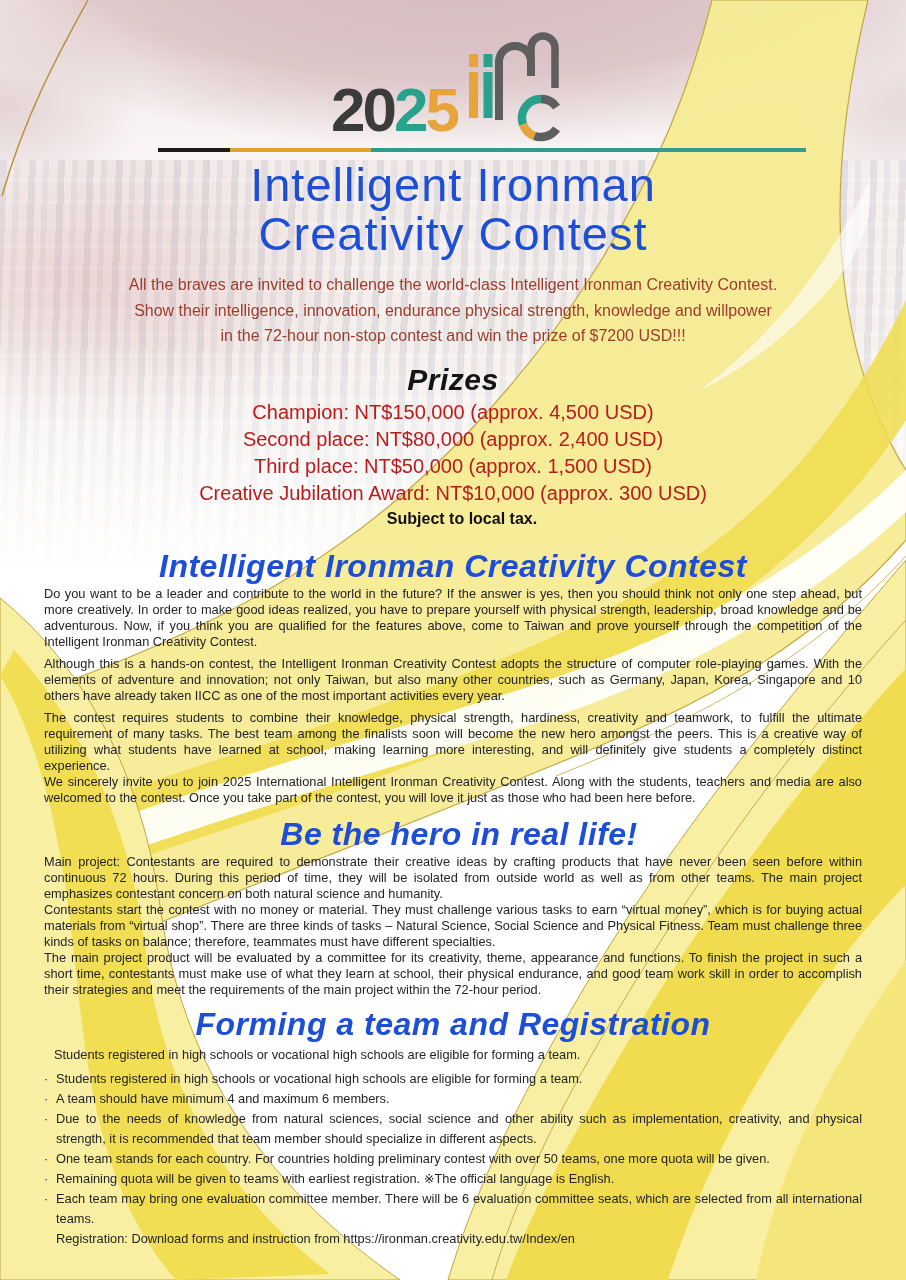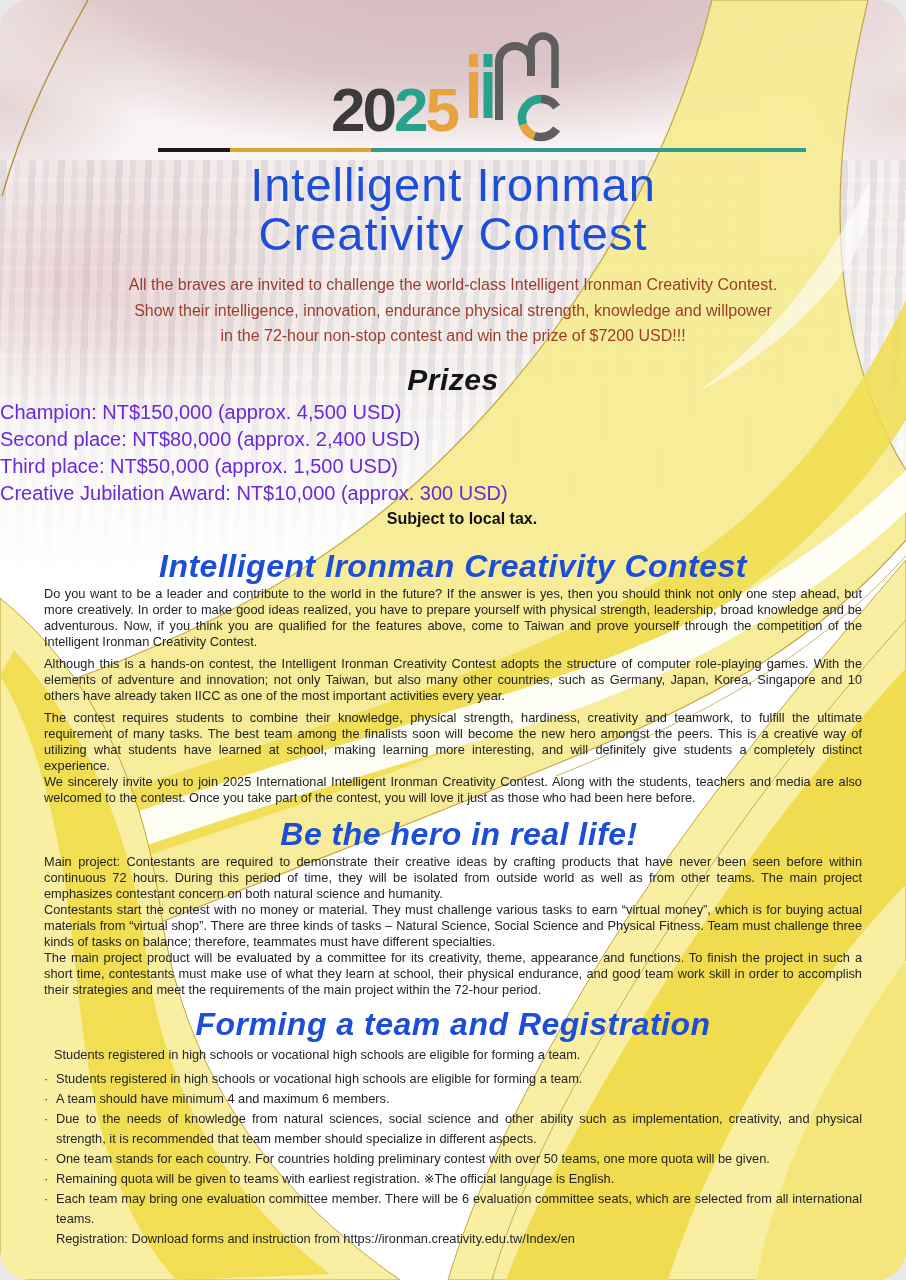--- a/index.html
+++ b/index.html
@@ -1,20 +1,19 @@
 <!DOCTYPE html>
 <html><head>
 <meta charset="utf-8">
 <style>
   html,body{margin:0;padding:0;background:#e9e9e9;}
   .page{
     position:relative;width:906px;height:1280px;margin:0 auto;
     background:#fff;overflow:hidden;
     font-family:"Liberation Sans","DejaVu Sans",sans-serif;
-    border-radius:30px;
   }
   
   .photo{position:absolute;top:0;left:0;width:906px;height:585px;z-index:0;}
   .photo-top{position:absolute;left:0;right:0;top:0;height:210px;
     background:
       radial-gradient(22% 70% at 0% 50%, rgba(125,45,55,.42), rgba(125,45,55,0) 72%),
       radial-gradient(22% 70% at 100% 50%, rgba(125,45,55,.35), rgba(125,45,55,0) 72%),
       radial-gradient(85% 150% at 50% -45%, rgba(150,85,95,.55) 55%, rgba(150,85,95,0) 78%),
       linear-gradient(180deg, rgba(214,176,176,.55), rgba(214,176,176,.12));}
   .photo-crowd{position:absolute;left:0;right:0;top:160px;height:405px;
@@ -39,21 +38,21 @@
   .seg{height:100%;}
   .seg.black{width:72px;background:#1A1A1A;}
   .seg.orange{width:141px;background:#DFA32E;}
   .seg.teal{width:435px;background:#2F9C8C;}
   .title{margin:8px 0 0;text-align:center;font-size:47px;line-height:49px;font-weight:400;
     color:#1d4ed8;letter-spacing:1px;}
   .intro{margin-top:14px;text-align:center;font-size:16px;line-height:25.5px;color:#9A3D2C;}
   .prizes-heading{margin:14px 0 0;text-align:center;font-size:30px;line-height:34px;
     font-style:italic;font-weight:700;color:#141414;letter-spacing:.5px;}
   .prize-list{margin-top:2px;}
-  .prize-item{font-size:20px;line-height:27px;color:#6d28d9;}
+  .prize-item{text-align:center;font-size:20px;line-height:27px;color:#b91c1c;}
   .prizes-note{margin-top:3px;text-align:center;font-size:16px;line-height:18px;font-weight:700;color:#111;padding-left:18px;}
   .sec-heading{text-align:center;font-size:32px;line-height:28px;font-style:italic;font-weight:700;
     color:#1d4ed8;letter-spacing:.5px;margin:0 0 6px;}
   .mt-first{margin-top:24px;} .mt-hero{margin-top:14px;padding-left:12px;} .mt-form{margin-top:12px;}
   .body-block{padding:0 44px;}
   .body-block p{margin:0 0 6px;font-size:12.8px;line-height:16px;text-align:justify;color:#242424;}
   .body-block p.tight{margin-bottom:0;}
   .list-intro{padding:0 44px 0 54px;margin:8px 0 6px;font-size:12.8px;line-height:17px;color:#242424;}
   .bullets{list-style:none;margin:6px 0 0;padding:0 44px 0 44px;}
   .bullets li{position:relative;padding-left:12px;font-size:12.8px;line-height:20px;

